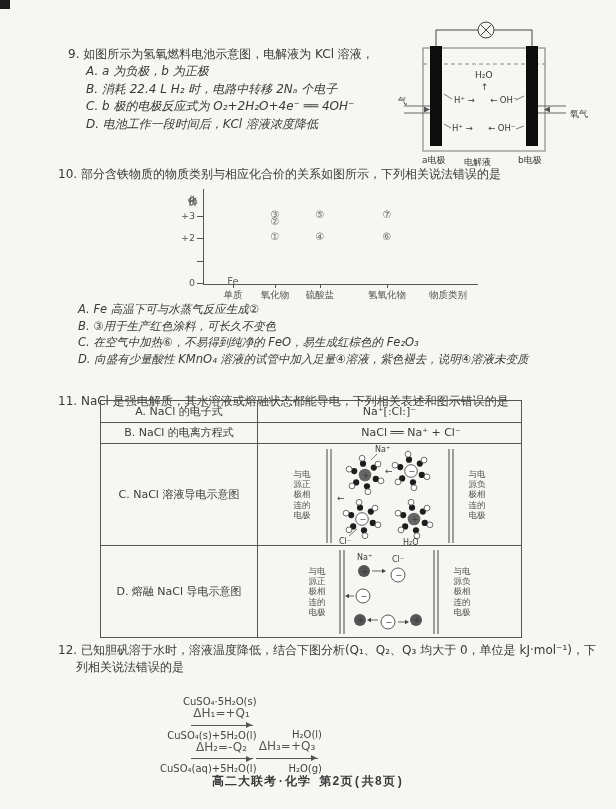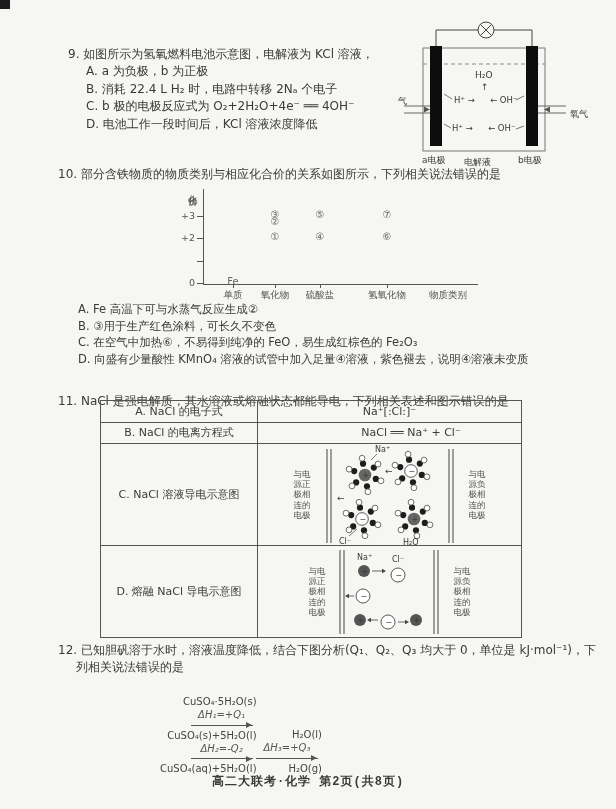--- a/index.html
+++ b/index.html
@@ -5,21 +5,21 @@
   html,body{margin:0;padding:0;}
   body{
     width:616px;height:809px;position:relative;overflow:hidden;
     background:#f6f6f2;color:#3a3a3a;
     font-family:"DejaVu Sans","Liberation Sans",sans-serif;
     font-size:12px;line-height:1.45;
   }
   .abs{position:absolute;}
   .corner-mark{left:0;top:0;width:10px;height:9px;background:#1c1c1c;}
   .stem-line,.opt-line{white-space:nowrap;}
-  .opt-line{margin-left:18px;}
+  .opt-line{margin-left:18px;font-style:italic;}
   
   .fuelcell{left:398px;top:16px;width:216px;height:152px;}
   .fuelcell svg{overflow:hidden;}
   
   .chart{left:180px;top:183px;width:330px;height:120px;}
   .chart .yaxis{position:absolute;left:23px;top:6px;height:95px;border-left:1px solid #555;}
   .chart .xaxis{position:absolute;left:23px;top:101px;width:275px;border-top:1px solid #555;}
   .chart .vlabel{position:absolute;left:6px;top:4px;writing-mode:vertical-rl;text-orientation:upright;
     font-size:9.5px;letter-spacing:1px;color:#555;}
   .chart .ytick{position:absolute;width:6px;border-top:1px solid #555;}
@@ -37,21 +37,21 @@
   .rowA{height:21px;} .rowB{height:20px;gap:43px;} .rowC{height:101px;} .rowD{height:91px;}
   .iondiag{display:flex;align-items:center;gap:3px;}
   .vside{white-space:pre-line;font-size:8.5px;line-height:1.2;color:#555;text-align:center;width:19px;}
   
   .scheme-row{display:flex;align-items:flex-end;white-space:nowrap;font-size:10px;color:#444;flex-direction:column;}
   .rxn-arrow{display:inline-block;position:relative;width:62px;height:15px;
     border-bottom:1px solid #555;margin:0 4px 3px 4px;}
   .rxn-arrow::after{content:"";position:absolute;right:-2px;bottom:-3.5px;
     border:3px solid transparent;border-left:6px solid #555;}
   .rxn-label{position:absolute;left:50%;transform:translateX(-50%);bottom:2px;
-    font-size:10px;font-style:italic;white-space:nowrap;color:#555;}
+    font-size:12px;white-space:nowrap;color:#555;}
   .footer{left:0;top:774px;width:616px;text-align:center;font-weight:bold;font-size:12px;letter-spacing:1px;font-family:Liberation Mono, monospace;}
   svg text{fill:#3a3a3a;}
 </style>
 </head>
 <body>
 
 <div class="abs corner-mark"></div>
 
 <div class="abs" style="left:68px;top:20px;width:345px;margin-top:26px;">
   <div class="stem-line">9. 如图所示为氢氧燃料电池示意图，电解液为 KCl 溶液，</div>

